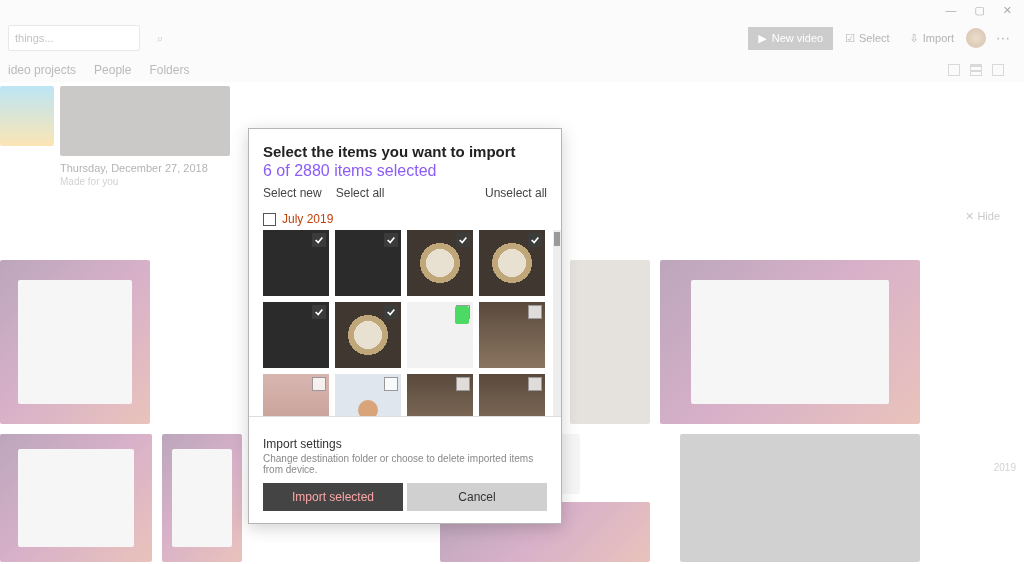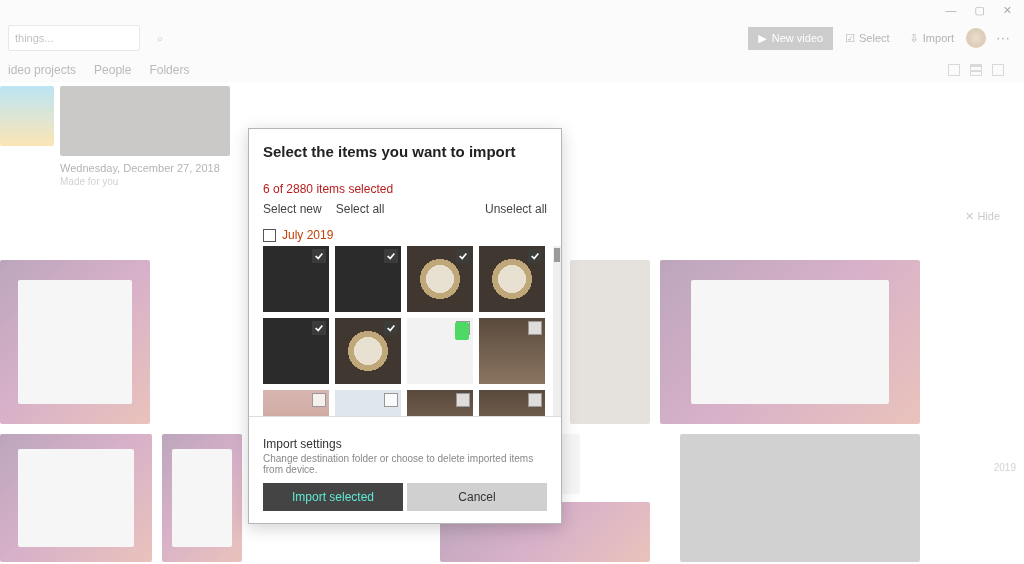--- a/index.html
+++ b/index.html
@@ -49,21 +49,21 @@
 .bg-tile.t8 { left: 680px; top: 352px; width: 240px; height: 128px; background:#9a9a9a; }
 .year-label { position:absolute; right:8px; top:380px; font-size:10px; color:#999; }
 
 
 .overlay { position: absolute; inset: 0; background: rgba(255,255,255,0.55); z-index: 40; }
 
 
 .modal { position: absolute; left: 248px; top: 128px; width: 314px; height: 396px; background: #fff; border: 1px solid #b5b5b5; z-index: 50; display: flex; flex-direction: column; box-shadow: 0 4px 16px rgba(0,0,0,0.18); }
 .modal-pad { padding: 14px 14px 6px 14px; }
 .modal-title { font-size: 15px; font-weight: 600; color: #222; }
-.modal-count { font-size: 12px; color: #b91c1c; margin-top: 22px; }
+.modal-count { font-size: 16px; color: #8b5cf6; margin-top: 2px; }
 .modal-links { display: flex; gap: 14px; font-size: 12px; color: #444; margin-top: 6px; }
 .modal-links .spacer { flex: 1; }
 .modal-links span { cursor: pointer; }
 
 .group-header { display: flex; align-items: center; gap: 6px; padding: 6px 14px 4px 14px; font-size: 12px; color: #c2410c; }
 .chk { width: 13px; height: 13px; border: 1px solid #555; background: #fff; display: inline-block; }
 
 .scroll-area { flex: 1; overflow: hidden; padding: 0 8px 0 14px; position: relative; }
 .thumb-grid { display: grid; grid-template-columns: repeat(4, 66px); grid-auto-rows: 66px; gap: 6px; }
 .thumb { position: relative; background: #777; overflow: hidden; }
@@ -81,21 +81,21 @@
 .thumb.face::after{content:"";position:absolute;left:50%;top:40%;width:20px;height:20px;margin-left:-10px;border-radius:50%;background:#d9a47a;}
 .thumb.half { height: 24px !important; }
 .scrollbar { position: absolute; right: 0; top: 0; width: 8px; height: 100%; background: #eee; }
 .scrollbar-thumb { position: absolute; left: 1px; top: 2px; width: 6px; height: 14px; background: #9a9a9a; }
 
 .modal-footer { border-top: 1px solid #ddd; padding: 8px 14px 12px 14px; }
 .settings-title { font-size: 12px; color: #333; margin-top: 12px; }
 .settings-sub { font-size: 10px; color: #888; margin-top: 2px; }
 .modal-buttons { display: flex; gap: 4px; margin-top: 8px; }
 .modal-buttons button { flex: 1; height: 28px; border: none; font-size: 12px; cursor: pointer; }
-.btn-primary { background: #444; color: #5eead4; }
+.btn-primary { background: #444; color: #fca5a5; }
 .btn-secondary { background: #d0d0d0; color: #333; }
 
 .row-half { display: grid; grid-template-columns: repeat(4, 66px); grid-auto-rows: 24px; gap: 6px; margin-top: 6px; }
 </style>
 </head>
 <body>
 
 <div class="titlebar">
   <span>—</span>
   <span>▢</span>
@@ -135,21 +135,21 @@
     <span class="view-icon"></span>
   </div>
 </div>
 
 <div class="bg-area">
   <div class="album-card a1">
       <div class="album-thumb"></div>
     </div>
   <div class="album-card a2">
     <div class="album-thumb"></div>
-    <div class="album-meta">Wednesday, December 27, 2018</div>
+    <div class="album-meta">Thursday, December 27, 2018</div>
     <div class="album-sub">Made for you</div>
   </div>
   <span class="hide-link">✕ <span>Hide</span></span>
 
   <div class="bg-tile t1 screenshot"></div>
   <div class="bg-tile t2"></div>
   <div class="bg-tile t3 screenshot"></div>
   <div class="bg-tile t4 screenshot"></div>
   <div class="bg-tile t5 screenshot"></div>
   <div class="bg-tile t6"></div>

